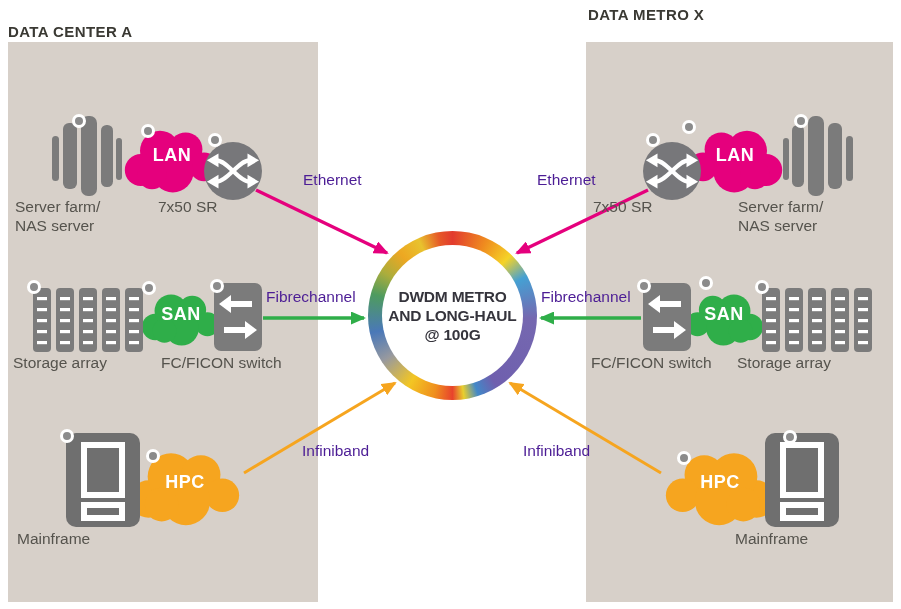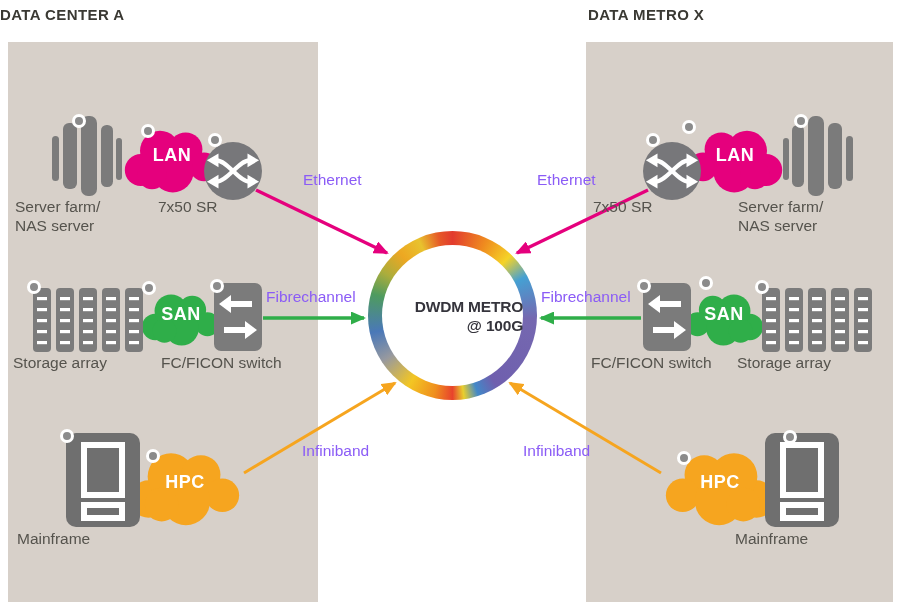--- a/index.html
+++ b/index.html
@@ -5,66 +5,67 @@
   html,body{margin:0;padding:0;background:#fff;}
   body{font-family:"Liberation Sans",sans-serif;}
   .stage{position:relative;width:901px;height:609px;background:#ffffff;overflow:hidden;}
 
   .panel{position:absolute;top:42px;height:560px;background:#d7d0c9;z-index:0;}
   .panel.p-left{left:8px;width:310px;}
   .panel.p-right{left:586px;width:307px;}
 
   .dc-title{position:absolute;top:6px;z-index:5;font-weight:bold;font-size:15px;
             letter-spacing:.4px;color:#3a3933;}
-  .dc-title.t-left{left:0;}
+  .dc-title.t-left{left:8px;margin-top:17px;}
   .dc-title.t-right{left:588px;}
 
   
   .ring{position:absolute;left:368px;top:231px;width:169px;height:169px;border-radius:50%;z-index:1;
     background:conic-gradient(from 0deg,
       #e23b2e 0deg,#ef8b1f 24deg,#f5d327 44deg,#45a0d3 62deg,#7568b0 92deg,
       #6f5fae 148deg,#4288c8 162deg,#e8cf2e 172deg,#e8432c 180deg,#ef8f1e 193deg,
       #f3c623 212deg,#97999f 237deg,#4a78b8 258deg,#4e9b5f 285deg,#abad3c 302deg,
       #eda722 320deg,#e8c22e 336deg,#e65a28 350deg,#e23b2e 360deg);}
   .ring-inner{position:absolute;left:14px;top:14px;width:141px;height:141px;background:#fff;
-      border-radius:50%;display:flex;flex-direction:column;align-items:flex-end;justify-content:center;
+      border-radius:50%;display:flex;flex-direction:column;align-items:center;justify-content:center;
       text-align:center;font-weight:bold;font-size:15.5px;line-height:19px;color:#35343c;letter-spacing:-.2px;}
 
   svg.links{position:absolute;left:0;top:0;z-index:2;}
 
   .cloud{position:absolute;z-index:3;}
   .cloud svg{position:absolute;left:0;top:0;width:100%;height:100%;}
   .cloud .cloud-label{position:absolute;left:0;width:100%;top:50%;transform:translateY(-62%);
       text-align:center;color:#fff;font-weight:bold;font-size:18px;letter-spacing:.5px;}
   .mirror svg{transform:scaleX(-1);}
 
   .icon{position:absolute;z-index:4;}
   .icon svg{display:block;}
 
   .node-label{position:absolute;z-index:5;width:150px;
       font-size:15.5px;line-height:1.2;color:#55534d;}
-  .link-label{position:absolute;z-index:5;font-size:15.5px;color:#8b5cf6;}
+  .link-label{position:absolute;z-index:5;font-size:15.5px;color:#4c1d95;}
 
   .dot{position:absolute;z-index:6;width:8px;height:8px;border:3px solid #fff;
        border-radius:50%;background:#8b8b8b;}
 </style>
 </head>
 <body>
 
 <div class="stage">
 
   <div class="panel p-left"></div>
   <div class="panel p-right"></div>
 
   <div class="dc-title t-left">DATA CENTER A</div>
   <div class="dc-title t-right">DATA METRO X</div>
 
   <div class="ring">
     <div class="ring-inner">
       <span>DWDM METRO</span>
+      <span>AND LONG-HAUL</span>
       <span>@ 100G</span>
     </div>
   </div>
 
   <svg class="links" width="901" height="609">
     <defs>
       <marker id="ah-m" markerUnits="userSpaceOnUse" markerWidth="15" markerHeight="13" refX="13" refY="6.5" orient="auto">
         <path d="M0,0 L15,6.5 L0,13 z" fill="#e5007d"></path>
         </marker>
       <marker id="ah-g" markerUnits="userSpaceOnUse" markerWidth="15" markerHeight="13" refX="13" refY="6.5" orient="auto">

